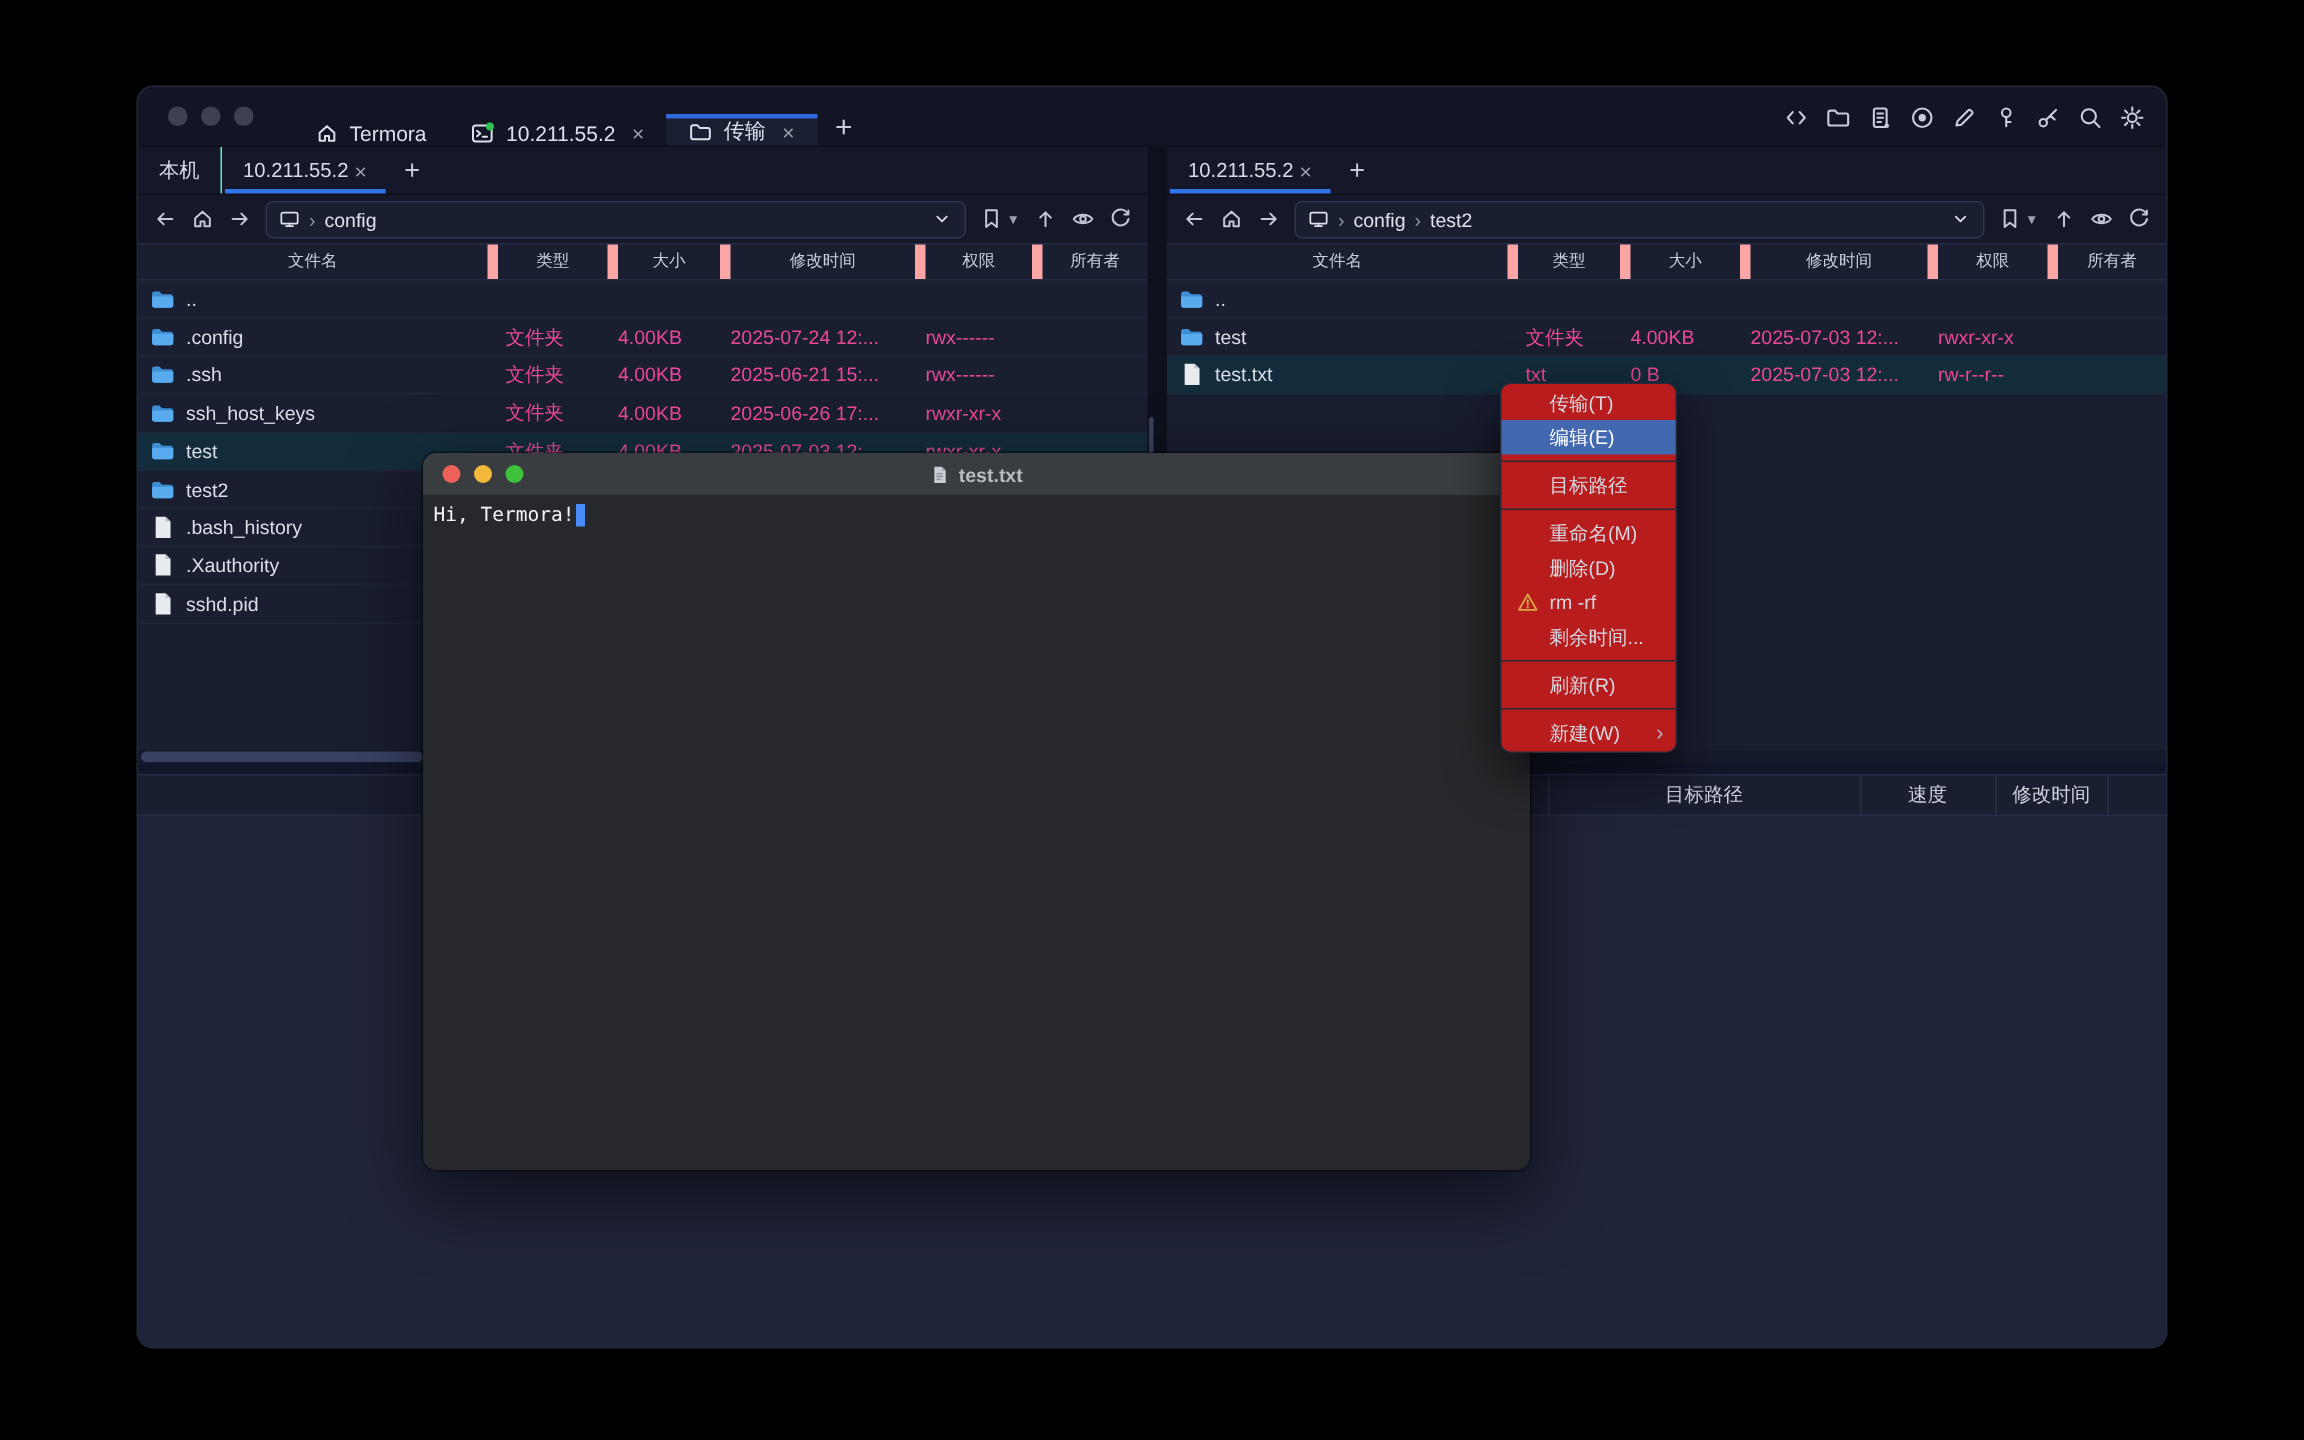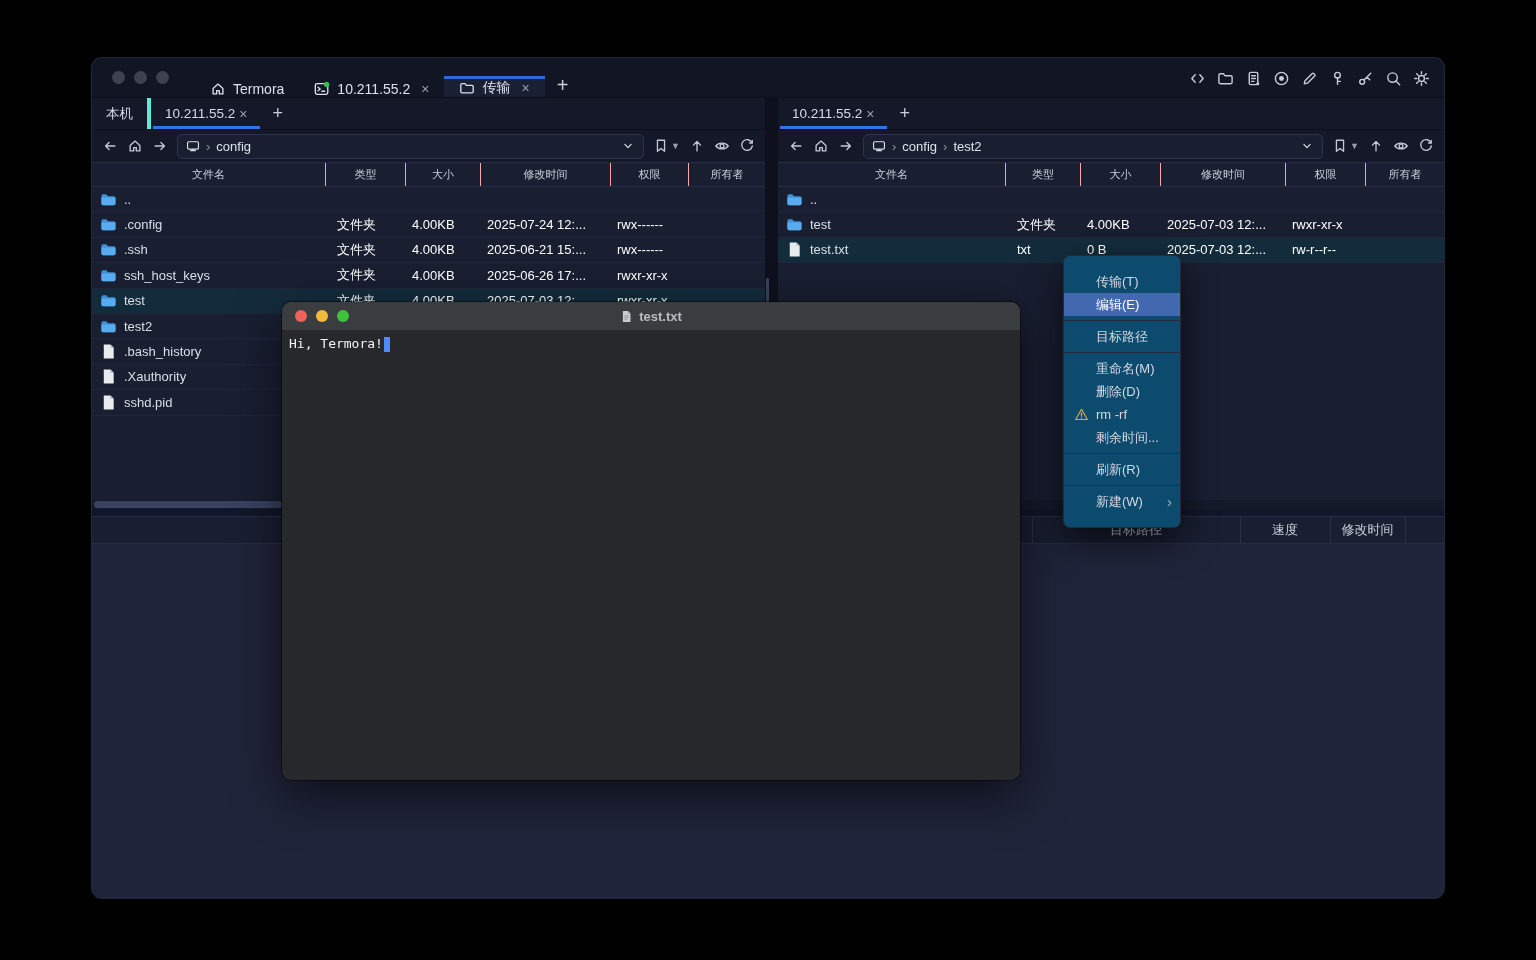--- a/index.html
+++ b/index.html
@@ -33,40 +33,40 @@
   
   .panels { position:absolute; left:0; top:40px; width:1352px; height:402px; display:flex; }
   .panel { display:flex; flex-direction:column; background:#191e31; }
   .panel.lp { width:673px; }
   .panel.rp { width:666px; }
   .pdivider { width:13px; background:#0e111d; position:relative; }
   .vthumb { position:absolute; left:1px; top:180px; width:3px; height:60px; background:#3a4160; border-radius:2px; }
 
   .ptabs { height:32px; background:#141829; display:flex; align-items:stretch; border-bottom:1px solid #0d101c; flex:none; }
   .ptab { display:flex; align-items:center; padding:0 14px; font-size:13.5px; color:#d6dbe5; position:relative; }
-  .ptab.first { border-right:4px solid #5eead4; }
+  .ptab.first { border-right:1px solid #5eead4; }
   .ptab.active::after { content:""; position:absolute; left:2px; right:2px; bottom:0; height:3px; background:#3273e8; }
   .pplus { display:flex; align-items:center; padding:0 11px; color:#c7ccd8; font-size:18px; }
 
   .ptoolbar { height:32px; background:#141829; display:flex; align-items:center; padding:0 10px; gap:9px; color:#c3c8d4; flex:none; }
   .navbtn { display:flex; align-items:center; }
   .pathbox { flex:1; height:25px; background:#191e31; border:1px solid #2e3450; border-radius:5px;
     display:flex; align-items:center; padding:0 8px; gap:6px; color:#dde1ea; font-size:13px; }
   .crumb-sep { color:#8e94a4; font-size:13px; }
   .pathbox .dd { margin-left:auto; }
   .bmwrap { display:flex; align-items:center; gap:2px; }
 
   .thead { height:25px; display:flex; background:#191e31; border-top:1px solid #262c45; border-bottom:1px solid #262c45; flex:none; }
   .th { font-size:11px; color:#c9cfdb; text-align:center; line-height:23px; }
-  .th + .th { border-left:1px solid #fca5a5; }
+  .th + .th { border-left:7px solid #fca5a5; }
   .tbody { flex:1; position:relative; }
   .row { height:25.4px; display:flex; align-items:center; border-bottom:1px solid #20263b; font-size:13px; color:#dbdfe8; }
   .row.selected { background:#132c3c; }
   .cname { display:flex; align-items:center; gap:7px; padding-left:8px; overflow:hidden; white-space:nowrap; }
-  .cplain { padding-left:7px; overflow:hidden; white-space:nowrap; color:#ffffff; }
+  .cplain { padding-left:7px; overflow:hidden; white-space:nowrap; color:#ec4899; }
   .ctype { padding-left:12px; }
   .fic { flex:none; display:flex; }
 
   .lp .colw0{width:233px}.lp .colw1{width:80px}.lp .colw2{width:75px}.lp .colw3{width:130px}.lp .colw4{width:78px}.lp .colw5{width:77px}
   .rp .colw0{width:227px}.rp .colw1{width:75px}.rp .colw2{width:80px}.rp .colw3{width:125px}.rp .colw4{width:80px}.rp .colw5{width:79px}
 
   
   .hscroll { position:absolute; left:0; top:442px; width:1352px; height:9px; background:#151a2b; }
   .hthumb { position:absolute; left:2px; top:1px; width:188px; height:7px; border-radius:4px; background:#3a4163; }
   .hgap { position:absolute; left:0; top:451px; width:1352px; height:7px; background:#12162a; }
@@ -84,22 +84,22 @@
   .elights { display:flex; gap:9px; padding-left:13px; }
   .elight { width:12px; height:12px; border-radius:50%; }
   .el-red{background:#ef615b}.el-yellow{background:#f2b93c}.el-green{background:#3ec13b}
   .etitle-label { position:absolute; left:0; right:0; display:flex; justify-content:center; align-items:center; gap:6px;
     color:#b9bdc2; font-size:13px; font-weight:bold; pointer-events:none; }
   .econtent { flex:1; background:#26282b; padding:6px 7px; font-family:"DejaVu Sans Mono","Liberation Mono",monospace;
     font-size:13px; color:#f2f3f5; }
   .cursor { display:inline-block; width:6px; height:15px; background:#4a8cf7; vertical-align:middle; margin-left:1px; }
 
   
-  .menu { position:absolute; left:1063px; top:255px; width:118px; background:#0c4a6e;
-    border:1px solid #262b3a; border-radius:7px; padding:14px 0; z-index:60;
+  .menu { position:absolute; left:1000px; top:255px; width:118px; background:#b91c1c;
+    border:1px solid #262b3a; border-radius:7px; padding:1px 0; z-index:60;
     box-shadow:0 12px 34px rgba(0,0,0,.65); }
   .mi { height:23px; display:flex; align-items:center; font-size:13px; color:#d5d9e1; padding:0 8px 0 10px; }
   .mi .gutter { width:22px; flex:none; display:flex; align-items:center; }
   .mi.hl { background:#4268b0; color:#fff; }
   .mi .arrow { margin-left:auto; color:#aeb4c2; font-size:15px; line-height:1; }
   .msep { height:1px; margin:4px 0; background:#262b3a; }
 </style>
 </head>
 <body>
 

